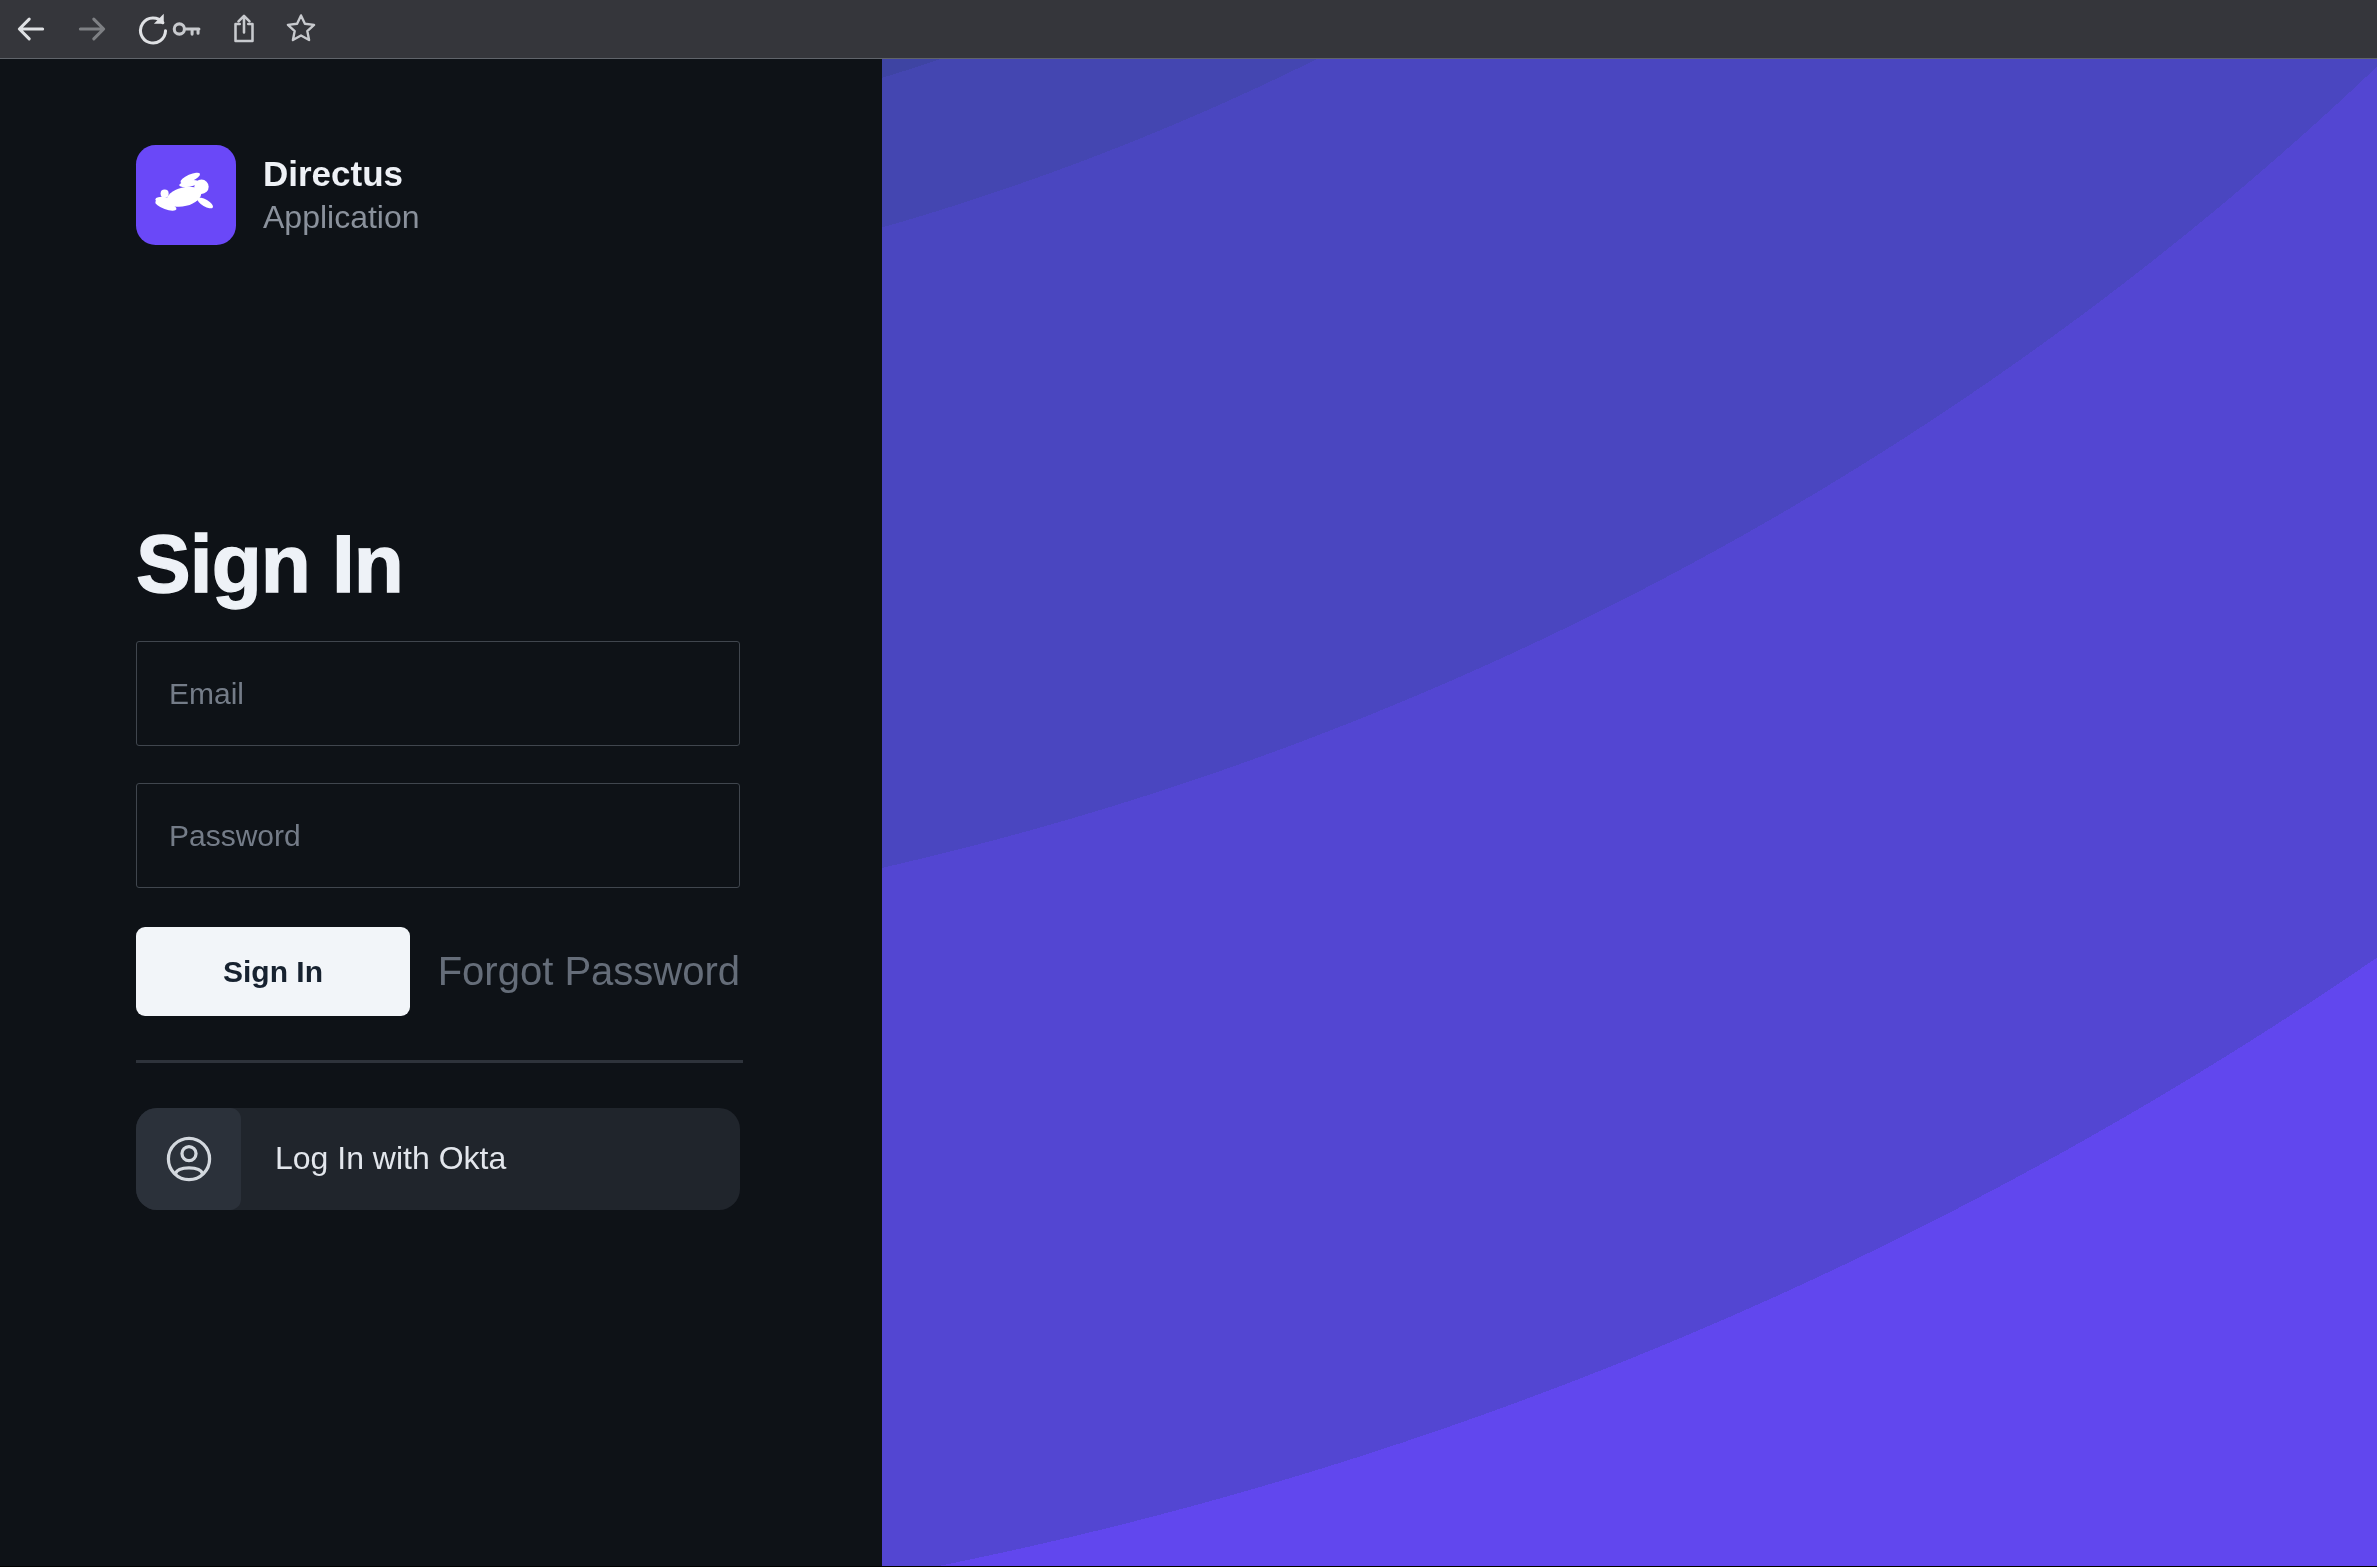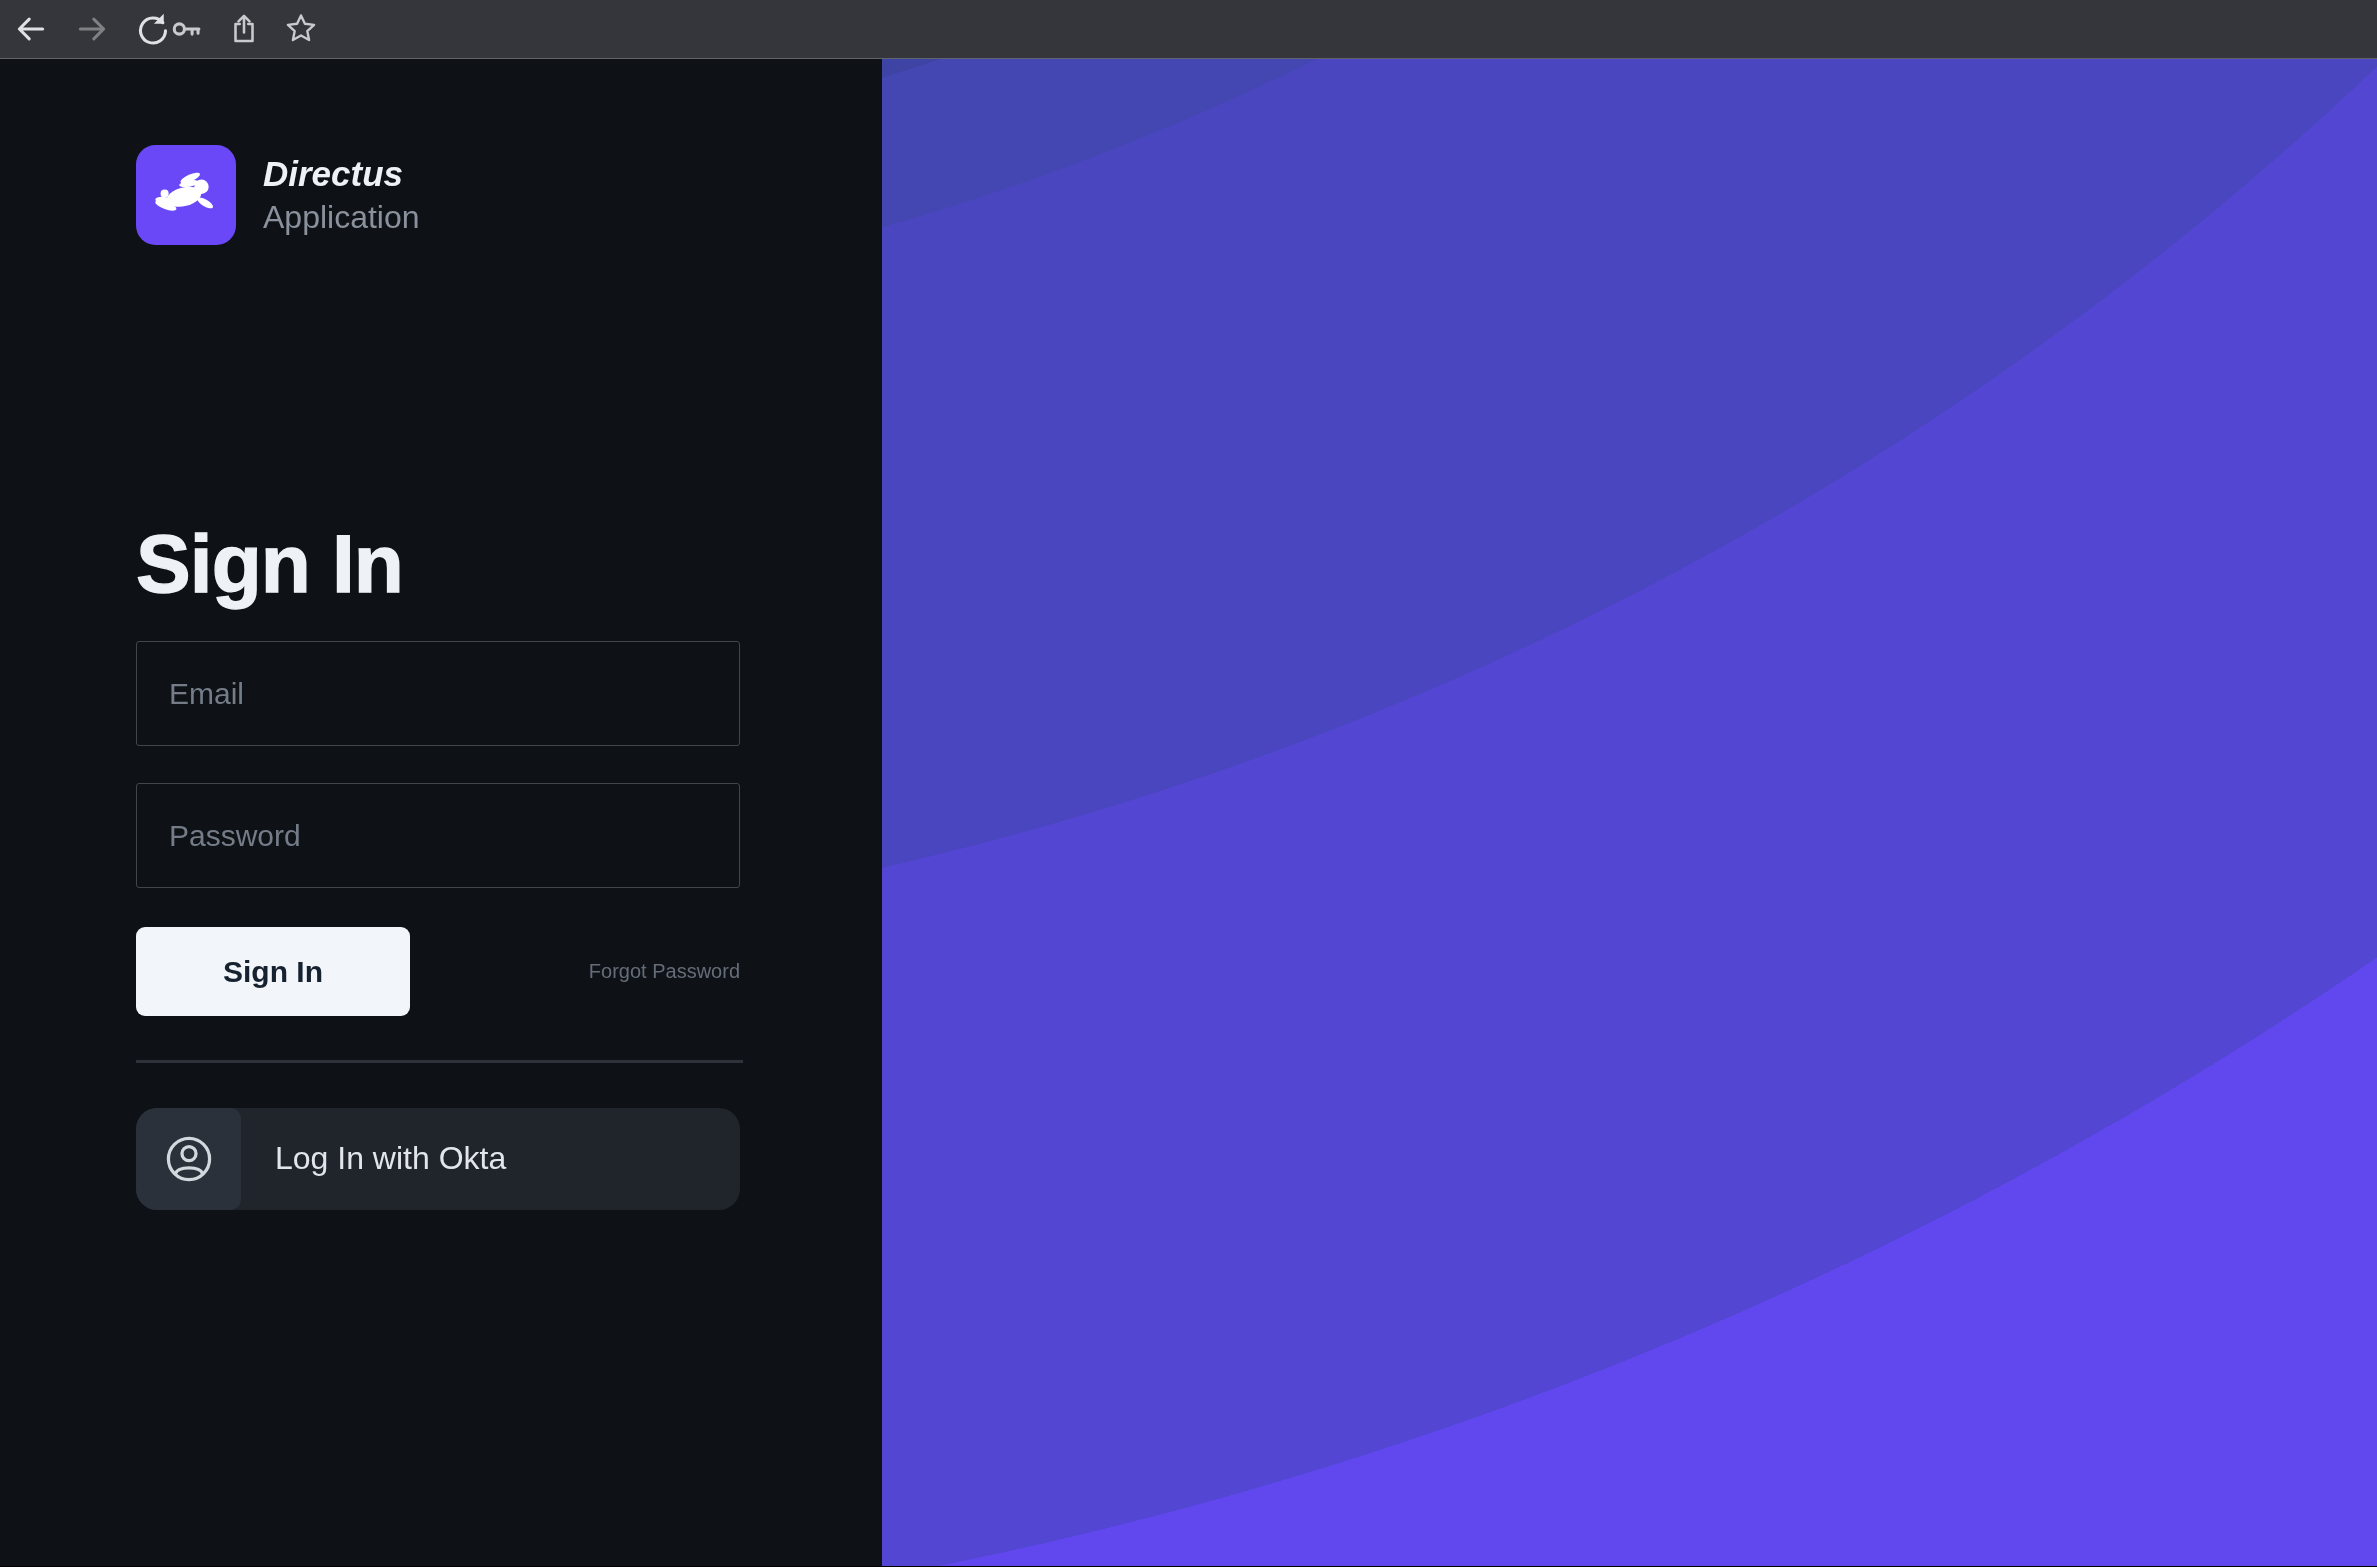--- a/index.html
+++ b/index.html
@@ -45,21 +45,21 @@
   .content-col { width:604px; display:flex; flex-direction:column; }
 
   .brand { display:flex; align-items:center; margin-bottom:274px; }
   .logo-tile {
     width:100px; height:100px; border-radius:19.6px;
     background:var(--accent,#6a48f8);
     display:flex; align-items:center; justify-content:center;
     flex:0 0 auto;
   }
   .brand-text { margin-left:27px; }
-  .brand-title { font-size:35px; font-weight:700; color:#eef1f6; line-height:1.15;font-style:italic; }
+  .brand-title { font-size:35px; font-weight:700; color:#eef1f6; line-height:1.15; }
   .brand-subtitle { font-size:32px; color:#8a919c; line-height:1.2; margin-top:3.6px; }
 
   .page-title {
     font-size:82px; font-weight:700; color:#eef2f7;
     letter-spacing:-0.9px; line-height:1.1;
     -webkit-text-stroke:1.3px #eef2f7;
     margin-bottom:32px;
   }
 
   .text-input {
@@ -78,21 +78,21 @@
     display:flex; align-items:center; justify-content:space-between;
     margin-bottom:44px;
   }
   .signin-btn {
     width:274px; height:89px; border:none; border-radius:9px;
     background:#f2f5f9; color:#172230;
     font-size:30px; font-weight:700; font-family:"Liberation Sans", sans-serif;
     cursor:pointer;
   }
   .forgot-link {
-    font-size:20px; color:#656d79; text-decoration:none; cursor:pointer;
+    font-size:40px; color:#656d79; text-decoration:none; cursor:pointer;
   }
 
   .divider { width:607px; height:2.7px; background:#2e333b; border:none; margin-bottom:45px; }
 
   .okta-btn {
     width:604px; height:102px;
     background:#20252c; border:none; border-radius:21px;
     display:flex; align-items:center; padding:0; overflow:hidden;
     cursor:pointer;
   }

